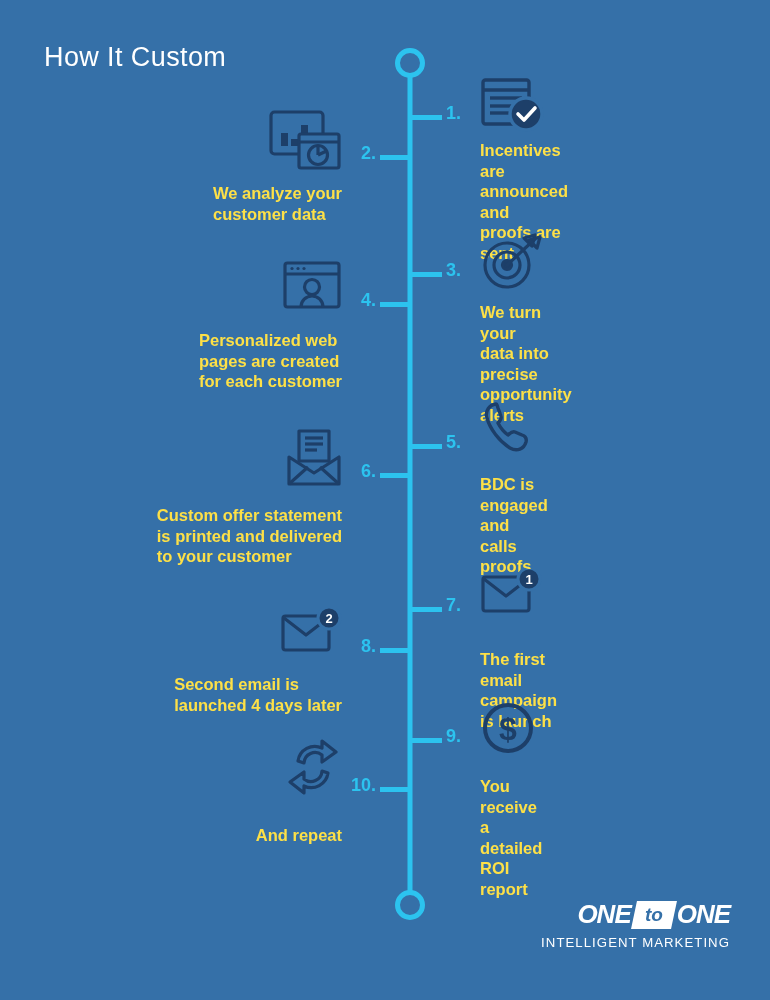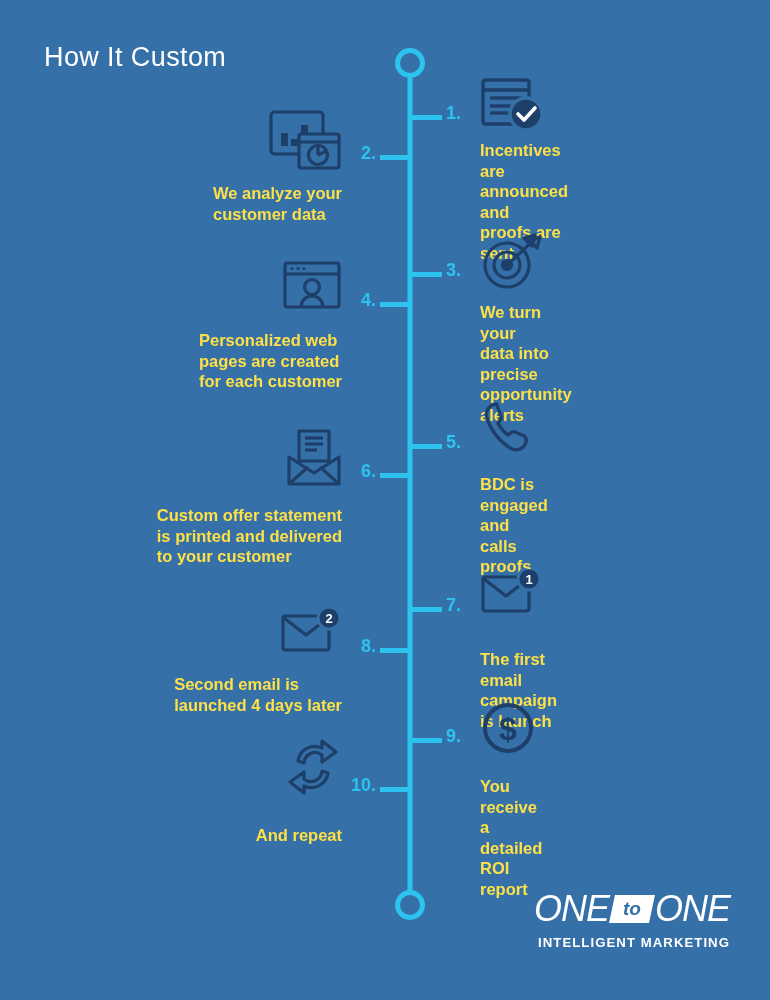--- a/index.html
+++ b/index.html
@@ -132,22 +132,22 @@
     bottom: 50px;
     text-align: right;
   }
   #logo-wordmark {
     display: flex;
     align-items: center;
     justify-content: flex-end;
     gap: 0px;
   }
   .logo-one {
-    font-size: 36px;
-    font-weight: 400;
+    font-size: 26px;
+    font-weight: 700;
     font-style: italic;
     letter-spacing: -1px;
     color: #ffffff;
     font-family: "Liberation Sans", sans-serif;
   }
   #logo-to-wrap {
     background: #ffffff;
     transform: skewX(-12deg);
     padding: 3px 11px;
     margin: 0 3px;
@@ -157,21 +157,21 @@
     transform: skewX(12deg);
     color: #3570a8;
     font-size: 19px;
     font-weight: 700;
     font-style: italic;
   }
   #logo-tagline {
     margin-top: 5px;
     color: #ffffff;
     font-size: 13.2px;
-    font-weight: 700;
+    font-weight: 400;
     letter-spacing: 1.05px;
   }
 </style>
 </head>
 <body>
 
 <div id="page-title">How It Custom</div>
 
 <div id="timeline-spine"></div>
 <div id="spine-endpoint-top" class="spine-endpoint"></div>

